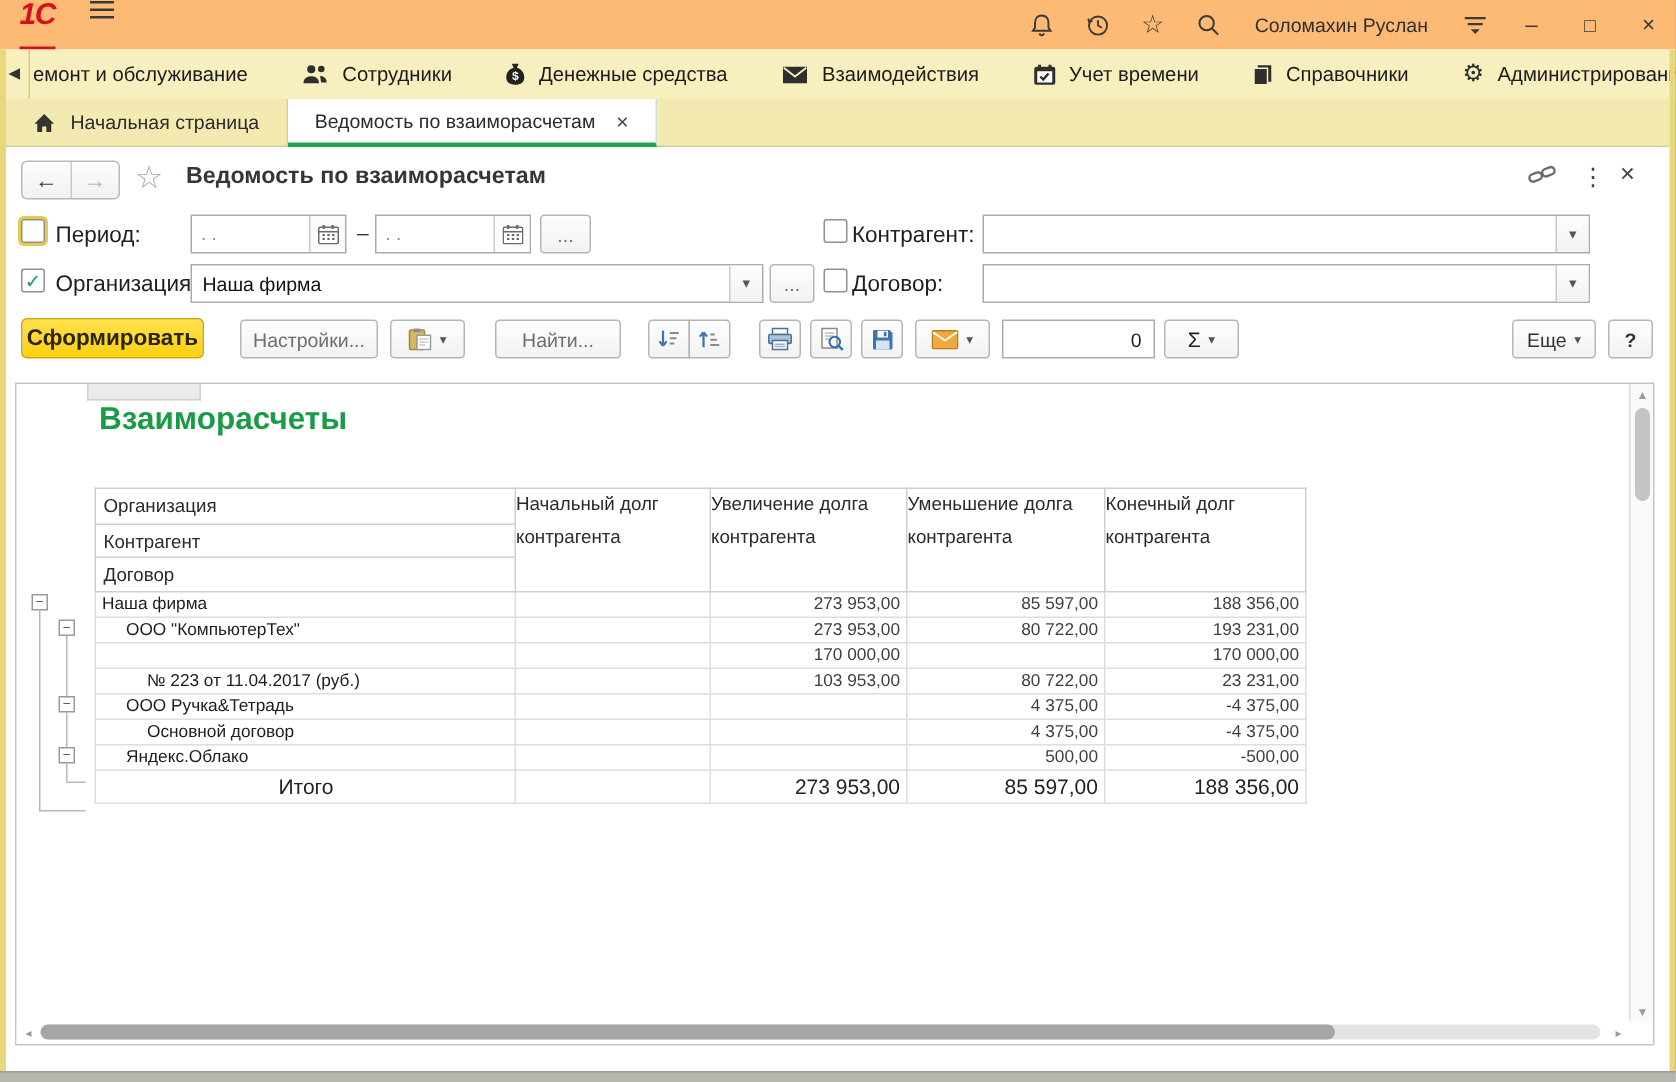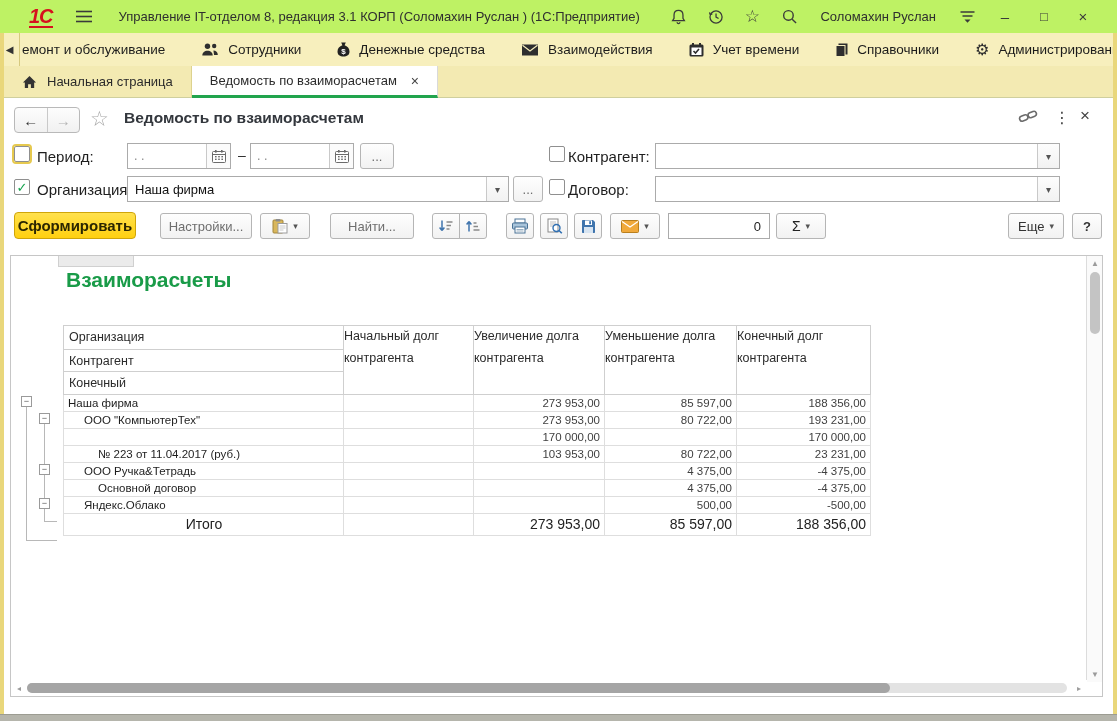--- a/index.html
+++ b/index.html
@@ -1,19 +1,19 @@
 <!DOCTYPE html>
 <html><head>
 <meta charset="utf-8">
 <style>
   html,body{margin:0;padding:0;background:#888;}
   *{box-sizing:border-box;font-family:"Liberation Sans","DejaVu Sans",sans-serif;}
   .window{position:relative;width:1117px;height:721px;background:#fff;overflow:hidden;}
   
-  .titlebar{position:absolute;left:0;top:0;width:100%;height:33px;background:#bef264;display:flex;align-items:center;padding:0 23px;}
+  .titlebar{position:absolute;left:0;top:0;width:100%;height:33px;background:#fdba74;display:flex;padding:0 7px;}
   .logo{color:#d6111e;font-weight:bold;font-size:20px;font-style:italic;letter-spacing:-1px;margin-left:6px;border-bottom:2px solid #d6111e;line-height:20px;}
   .menu-btn{margin-left:22px;display:inline-flex;cursor:pointer;}
   .win-title{margin-left:26px;font-size:13px;color:#2f2f2f;white-space:nowrap;}
   .tb-right{margin-left:auto;display:flex;align-items:center;gap:17px;}
   .tb-ic{display:inline-flex;align-items:center;justify-content:center;width:20px;height:20px;cursor:pointer;}
   .tb-star{font-size:17px;color:#3a3a3a;line-height:1;}
   .tb-user{font-size:13px;color:#2f2f2f;margin:0 4px;}
   .winbtn{font-size:15px;color:#3a3a3a;width:22px;text-align:center;cursor:pointer;}
   .winbtn.max{font-size:13px;}
   
@@ -102,21 +102,20 @@
     <span class="logo">1С</span>
     <span class="menu-btn">
       <svg width="18" height="13" viewBox="0 0 18 13">
           <g stroke="#3a3a3a" stroke-width="1.6">
             <path d="M1 1.5h16"></path>
             <path d="M1 6.5h16"></path>
             <path d="M1 11.5h16"></path>
           </g>
         </svg>
     </span>
-    <span class="win-title">Управление IT-отделом 8, редакция 3.1 КОРП (Соломахин Руслан )  (1С:Предприятие)</span>
     <span class="tb-right">
       <span class="tb-ic">
         <svg width="17" height="17" viewBox="0 0 16 16" fill="none" stroke="#3a3a3a" stroke-width="1.2">
             <path d="M8 2.2c2.6 0 4.2 1.8 4.2 4.4v3.2l1.3 2H2.5l1.3-2V6.6C3.8 4 5.4 2.2 8 2.2z"></path>
             <path d="M6.5 13.4c.3.8.8 1.2 1.5 1.2s1.2-.4 1.5-1.2"></path>
           </svg>
       </span>
       <span class="tb-ic">
         <svg width="17" height="17" viewBox="0 0 16 16" fill="none" stroke="#3a3a3a" stroke-width="1.2">
             <circle cx="8.5" cy="8.5" r="5.7"></circle>
@@ -394,21 +393,21 @@
             <col class="c1">
             <col class="c2">
             <col class="c3">
             <col class="c4">
           </colgroup>
         <thead>
           <tr>
             <th class="name-head">
               <div>Организация</div>
               <div>Контрагент</div>
-              <div>Конечный</div>
+              <div>Договор</div>
             </th>
             <th class="val-head">Начальный долг контрагента</th>
             <th class="val-head">Увеличение долга контрагента</th>
             <th class="val-head">Уменьшение долга контрагента</th>
             <th class="val-head">Конечный долг контрагента</th>
           </tr>
         </thead>
         <tbody>
           <tr class="lvl0">
             <td class="name">Наша фирма</td>

